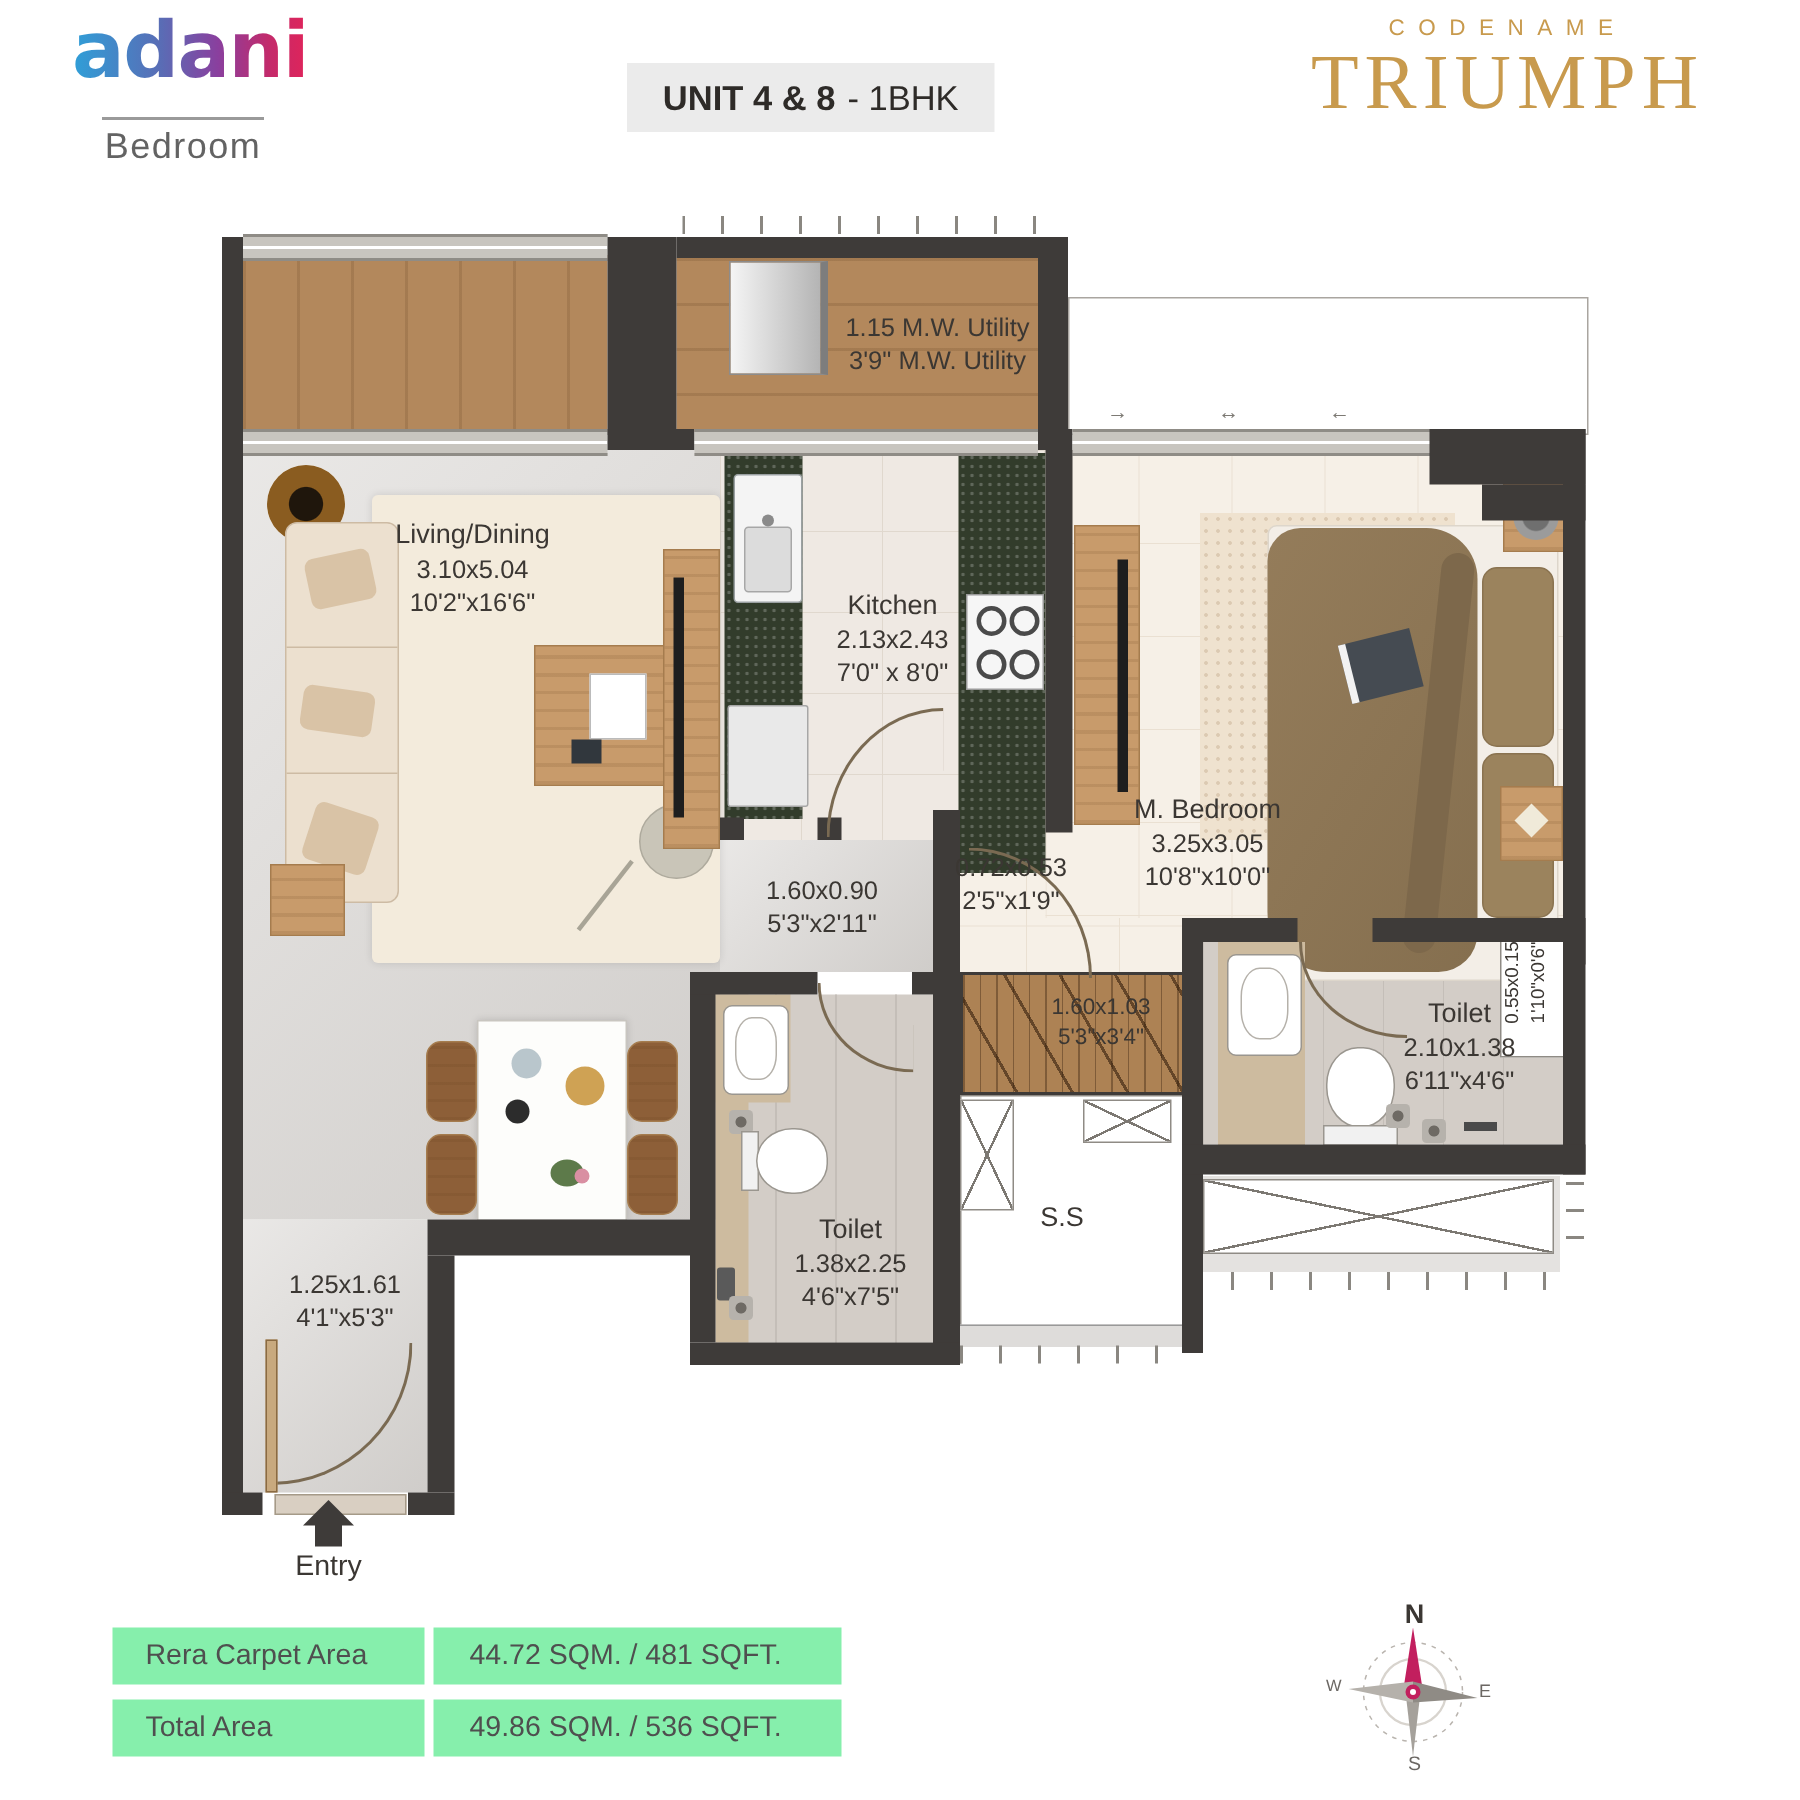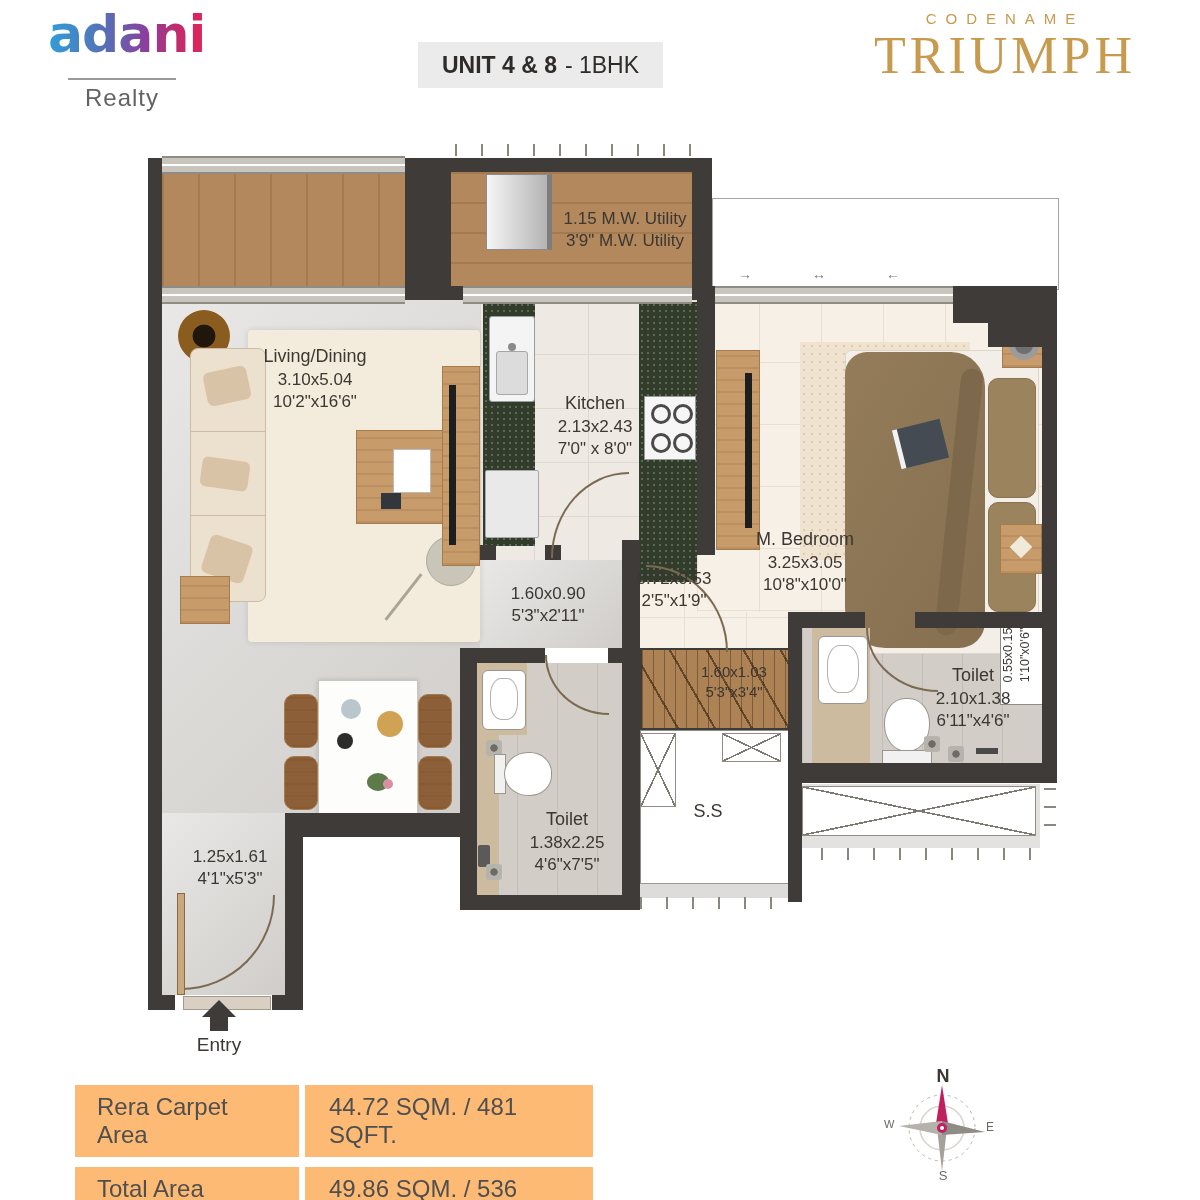--- a/index.html
+++ b/index.html
@@ -41,33 +41,33 @@
          -webkit-background-clip:text;background-clip:text;color:transparent;}
   .unit-box{position:absolute;left:418px;top:42px;width:245px;height:46px;background:#ebebeb;color:#2e2b28;
             text-align:center;line-height:46px;font-size:23px;}
   .codename{position:absolute;left:855px;top:10px;width:300px;text-align:center;color:#c89a4d;
             font-size:15px;letter-spacing:9px;}
   .triumph{position:absolute;left:845px;top:26px;width:320px;text-align:center;color:#c89a4d;
            font-family:"Liberation Serif",serif;font-size:52px;letter-spacing:4px;}
   
   .area-table{position:absolute;left:75px;top:1085px;display:flex;flex-direction:column;gap:5px;}
   .arow{display:flex;gap:6px;}
-  .acell{background:#fdba74;color:#4f4f4f;font-size:24px;padding:8px 16px 8px 22px;}
+  .acell{background:#86efac;color:#4f4f4f;font-size:19px;padding:8px 0 8px 22px;}
   .acell.l{width:186px;}
   .acell.v{width:248px;padding-left:24px;}
   .compass-letter{position:absolute;color:#3b3733;}
 </style>
 </head>
 <body>
 
 <div class="canvas">
 
   <div class="adani">adani</div>
   <div class="abs" style="left:68px;top:78px;width:108px;height:2px;background:#9a9a9a;"></div>
-  <div class="abs" style="left:62px;top:84px;width:120px;text-align:center;font-size:24px;color:#636363;letter-spacing:1px;">Realty</div>
+  <div class="abs" style="left:62px;top:84px;width:120px;text-align:center;font-size:24px;color:#636363;letter-spacing:1px;">Bedroom</div>
 
   <div class="unit-box">
     <span style="font-weight:bold;">UNIT 4 &amp; 8</span><span style="margin-left:8px;">- 1BHK</span>
   </div>
 
   <div class="codename">CODENAME</div>
   <div class="triumph">TRIUMPH</div>
 
   <div class="wood" style="left:162px;top:170px;width:243px;height:118px;"></div>
   <div class="wood-h" style="left:451px;top:172px;width:241px;height:116px;"></div>

